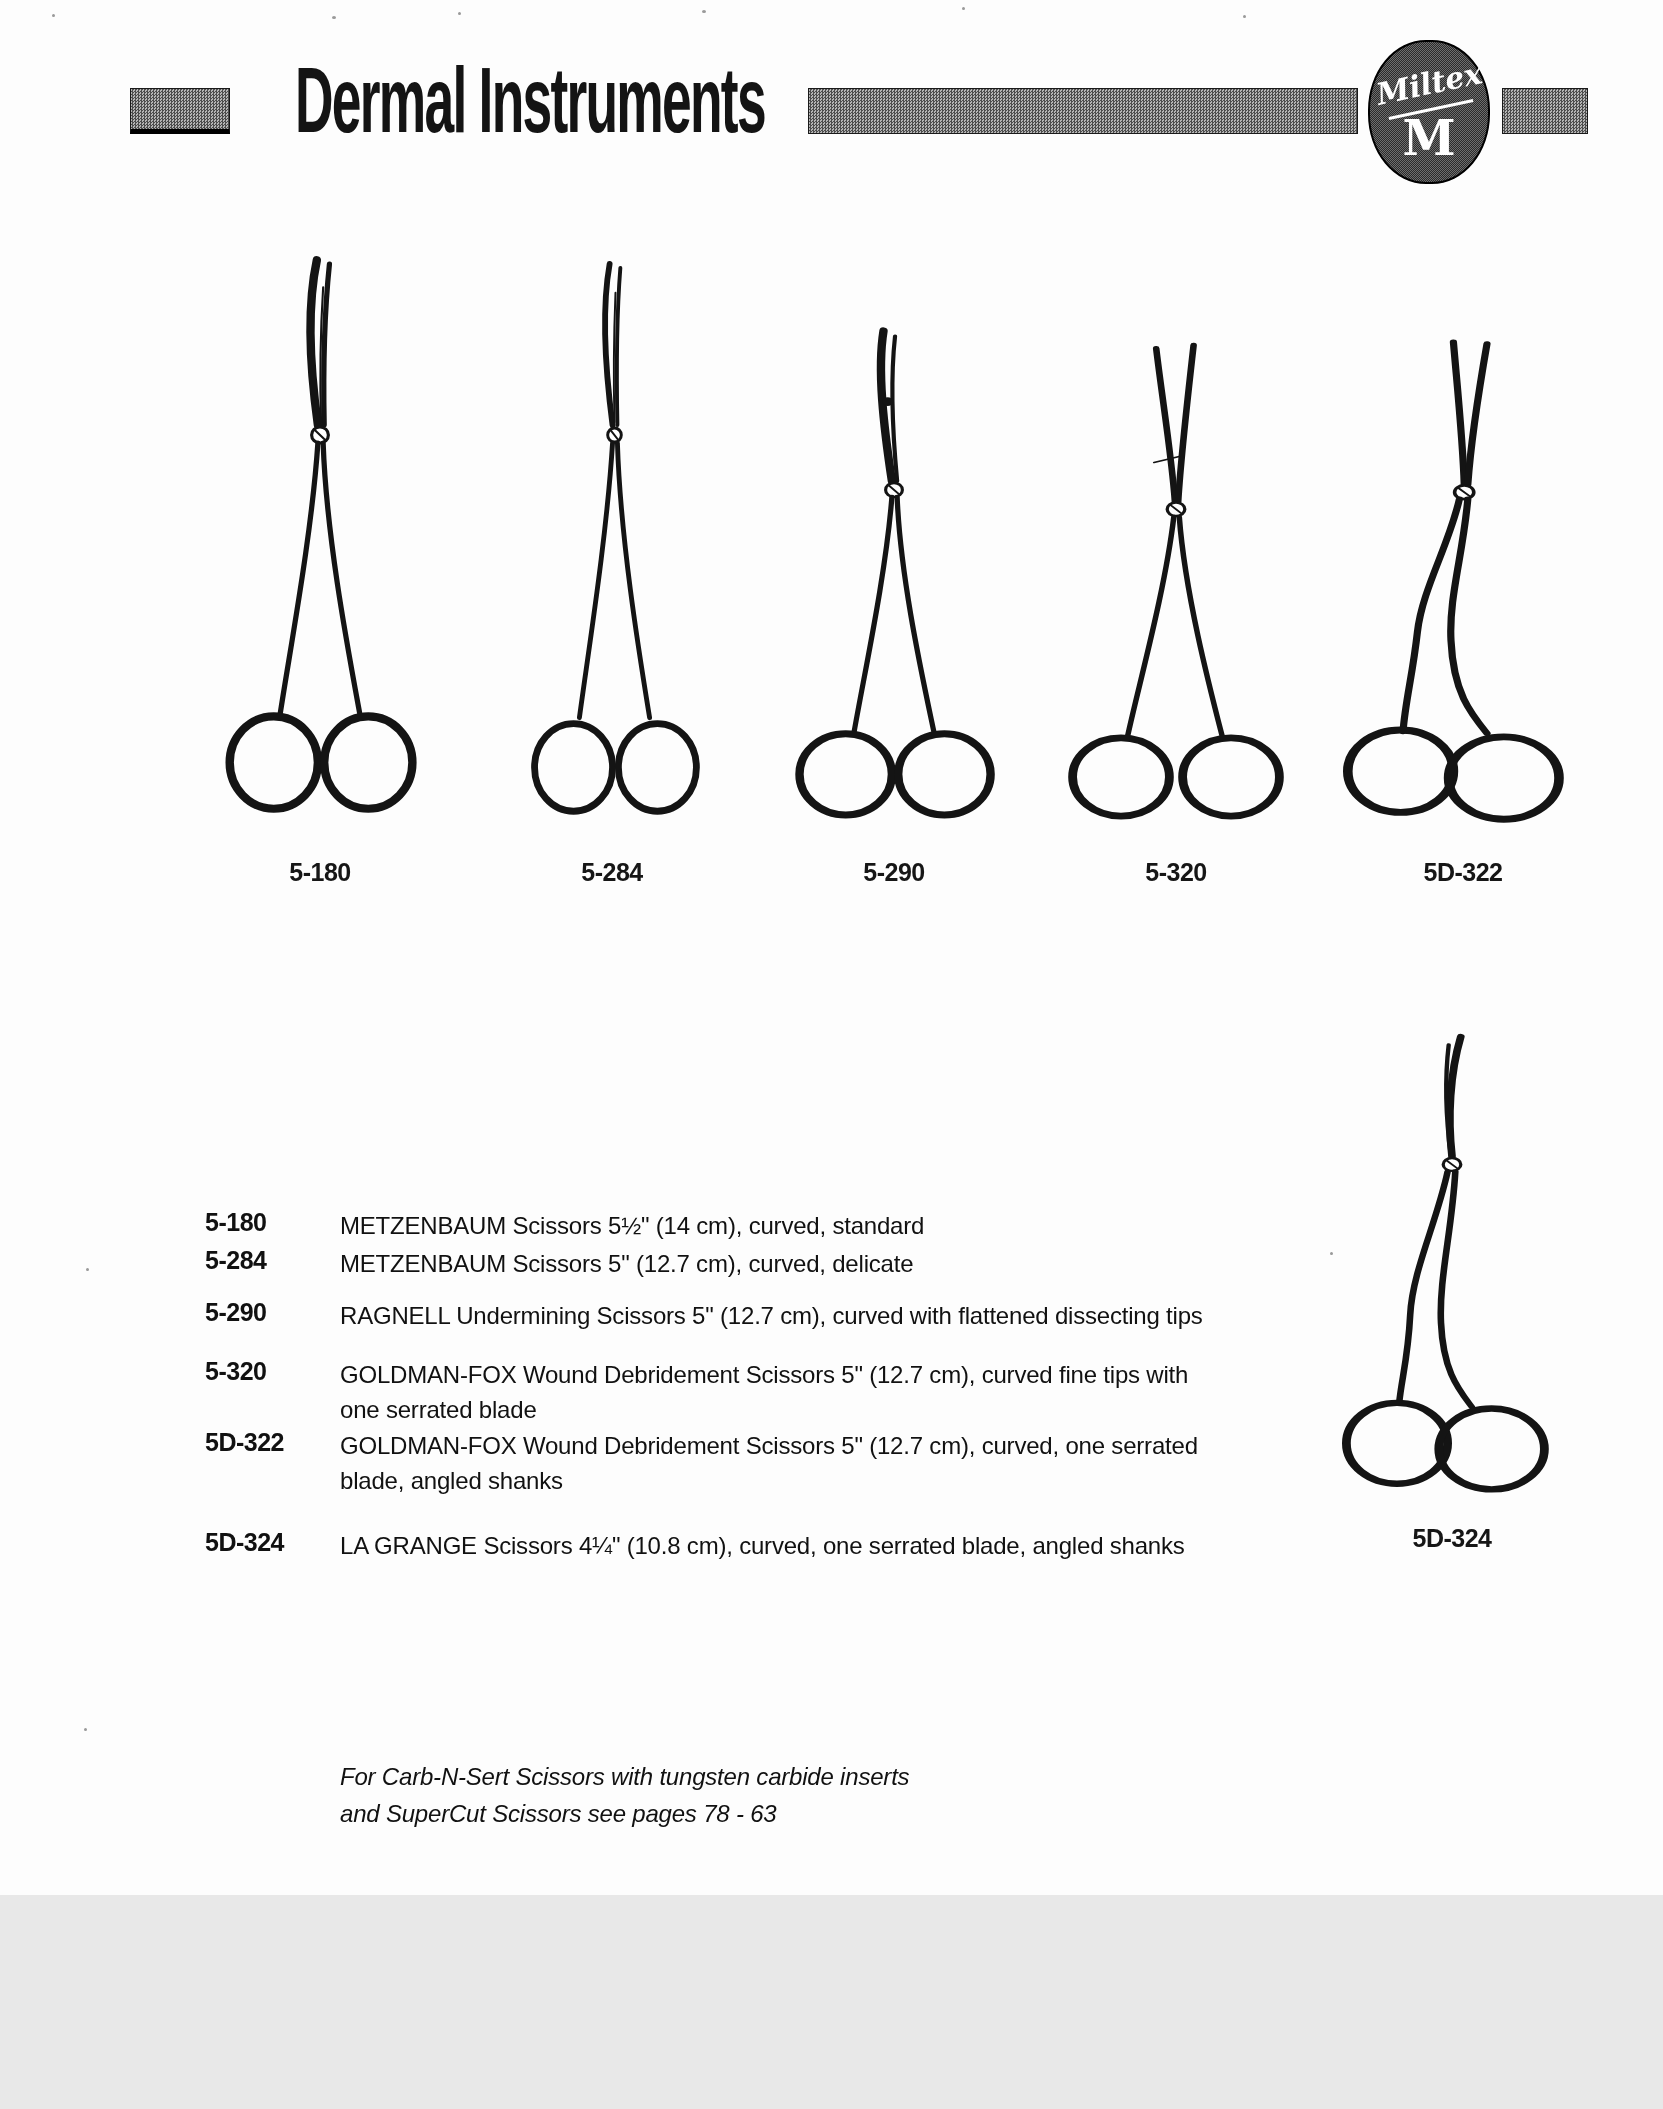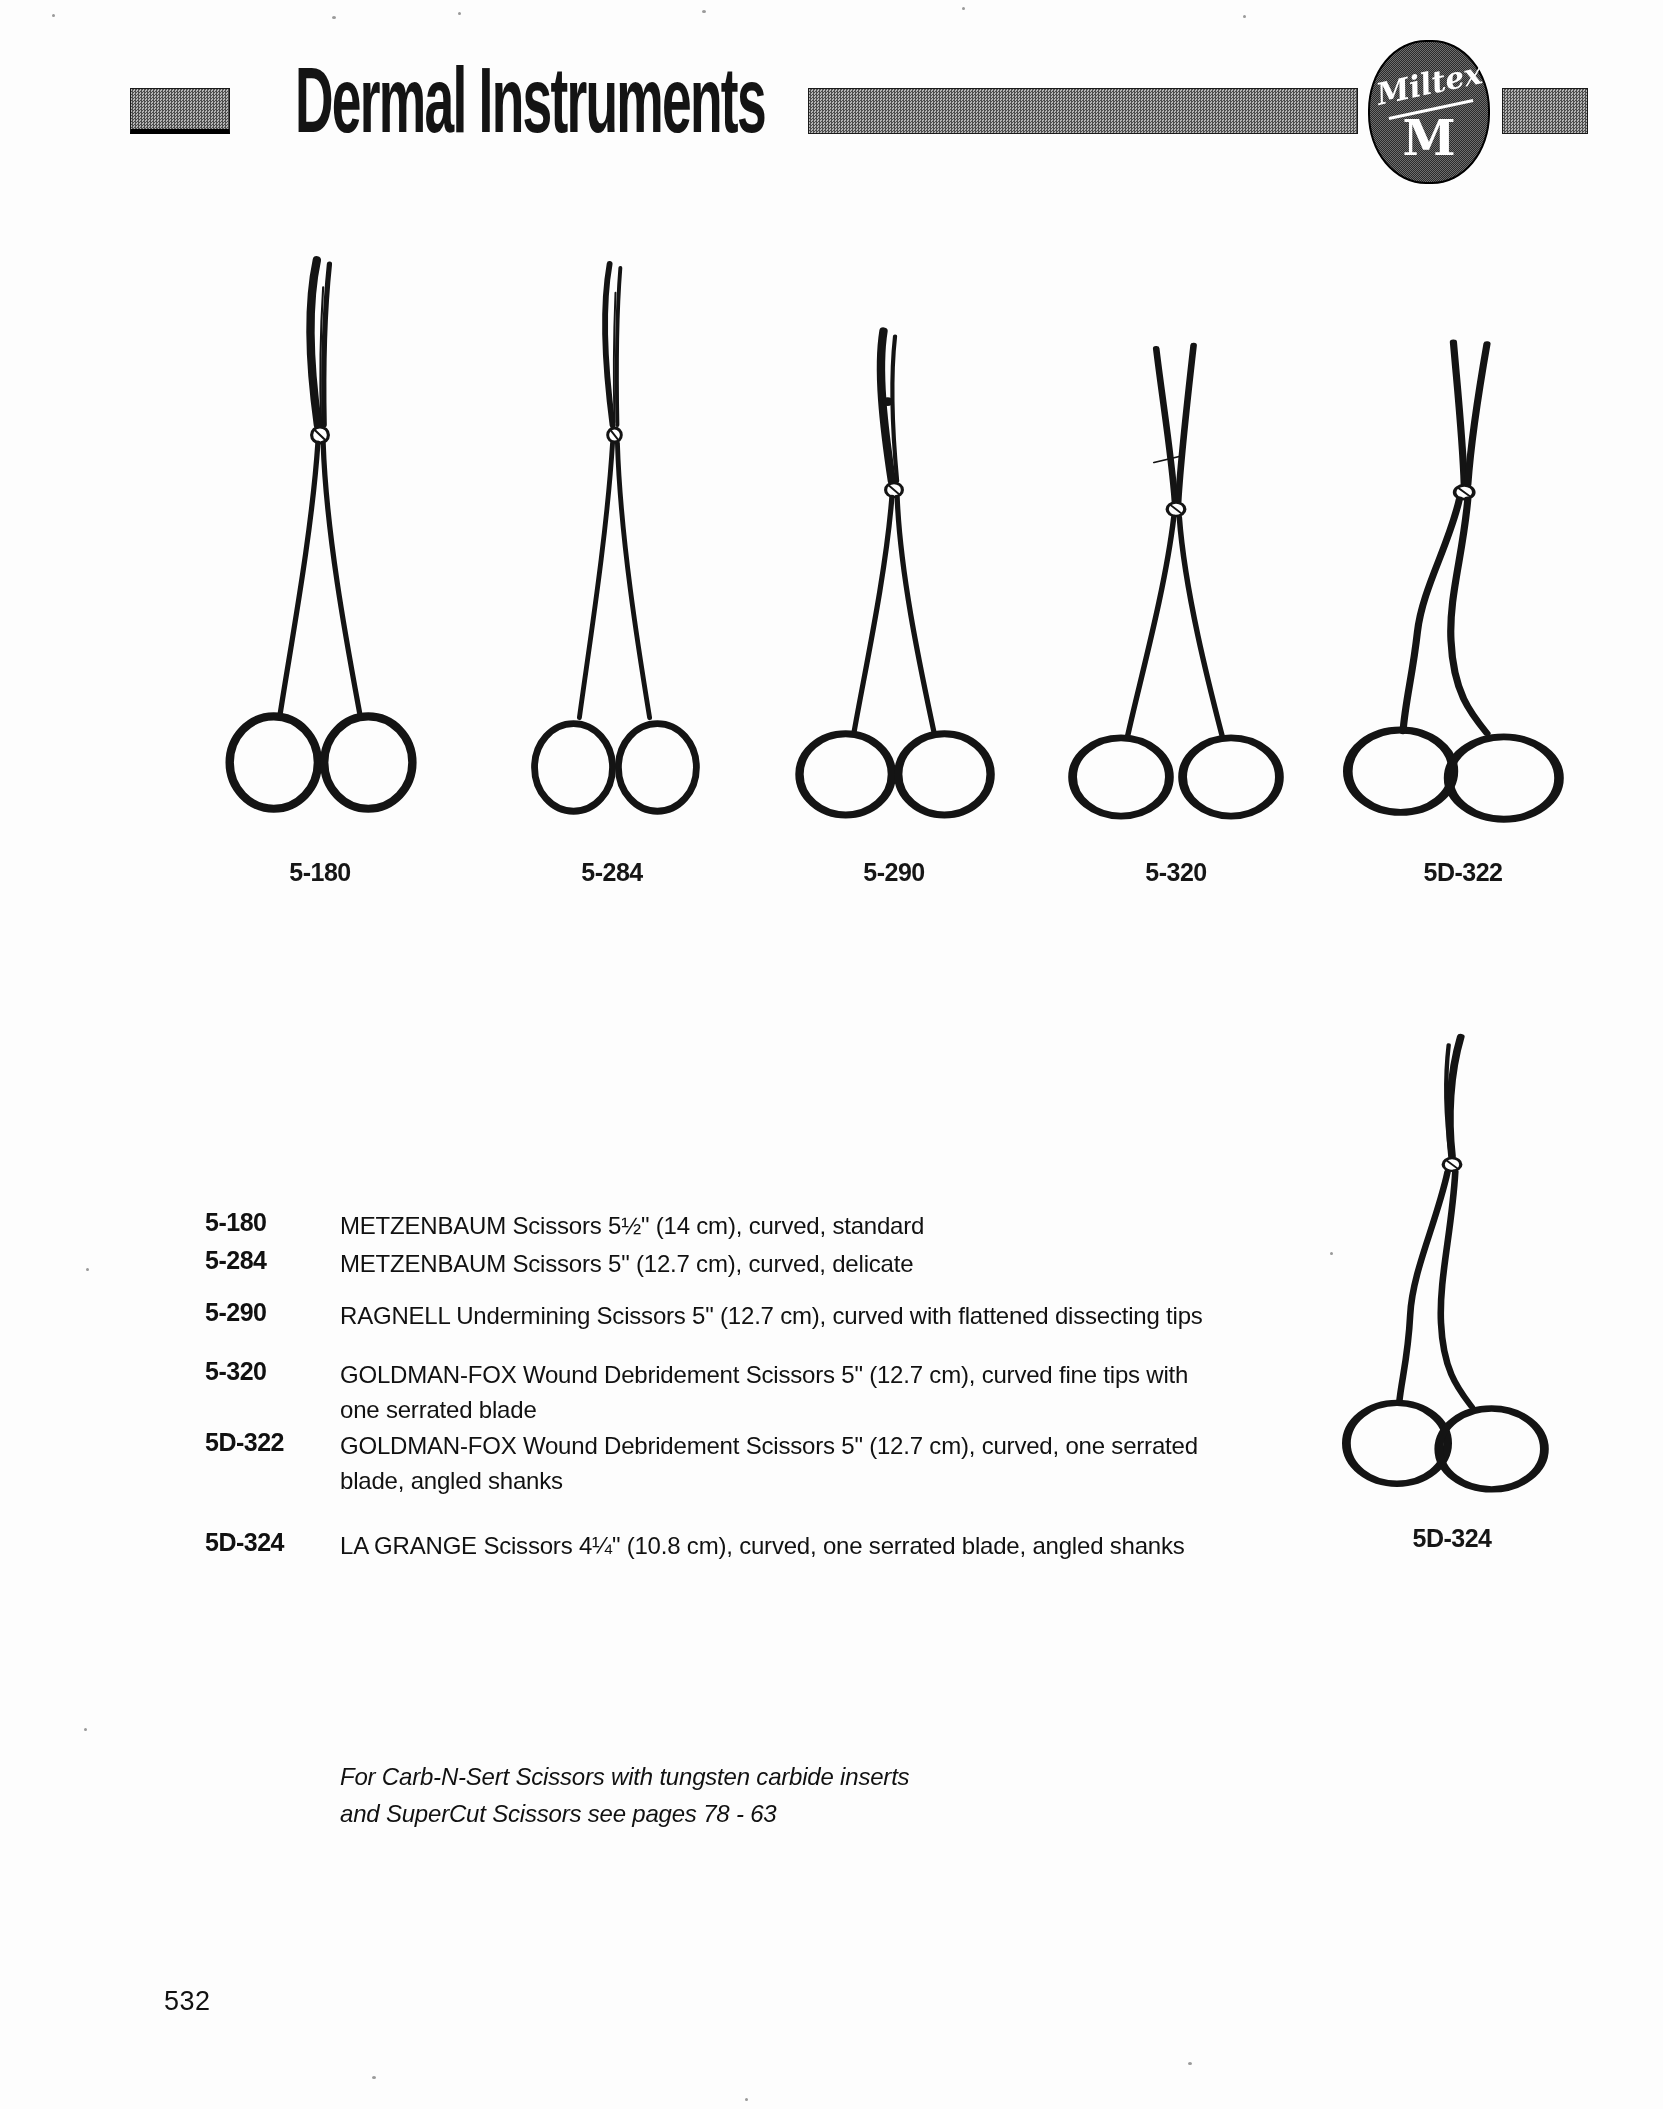--- a/index.html
+++ b/index.html
@@ -1,18 +1,18 @@
 <!DOCTYPE html>
 <html><head>
 <meta charset="utf-8">
 <style>
   * { margin:0; padding:0; box-sizing:border-box; }
   html,body { background:#e8e8e8; }
   .page {
-    position:relative; width:1663px; height:2109px;
+    position:relative; width:1663px; height:1895px;
     background:#fdfdfd; margin:0 auto; overflow:hidden;
     font-family:"Liberation Sans", sans-serif; color:#111;
   }
 
   
   .halftone {
     background-image: repeating-conic-gradient(#4d4d4d 0% 25%, #b5b5b5 0% 50%);
     background-size:3px 3px;
     border:1px solid #1a1a1a;
   }

